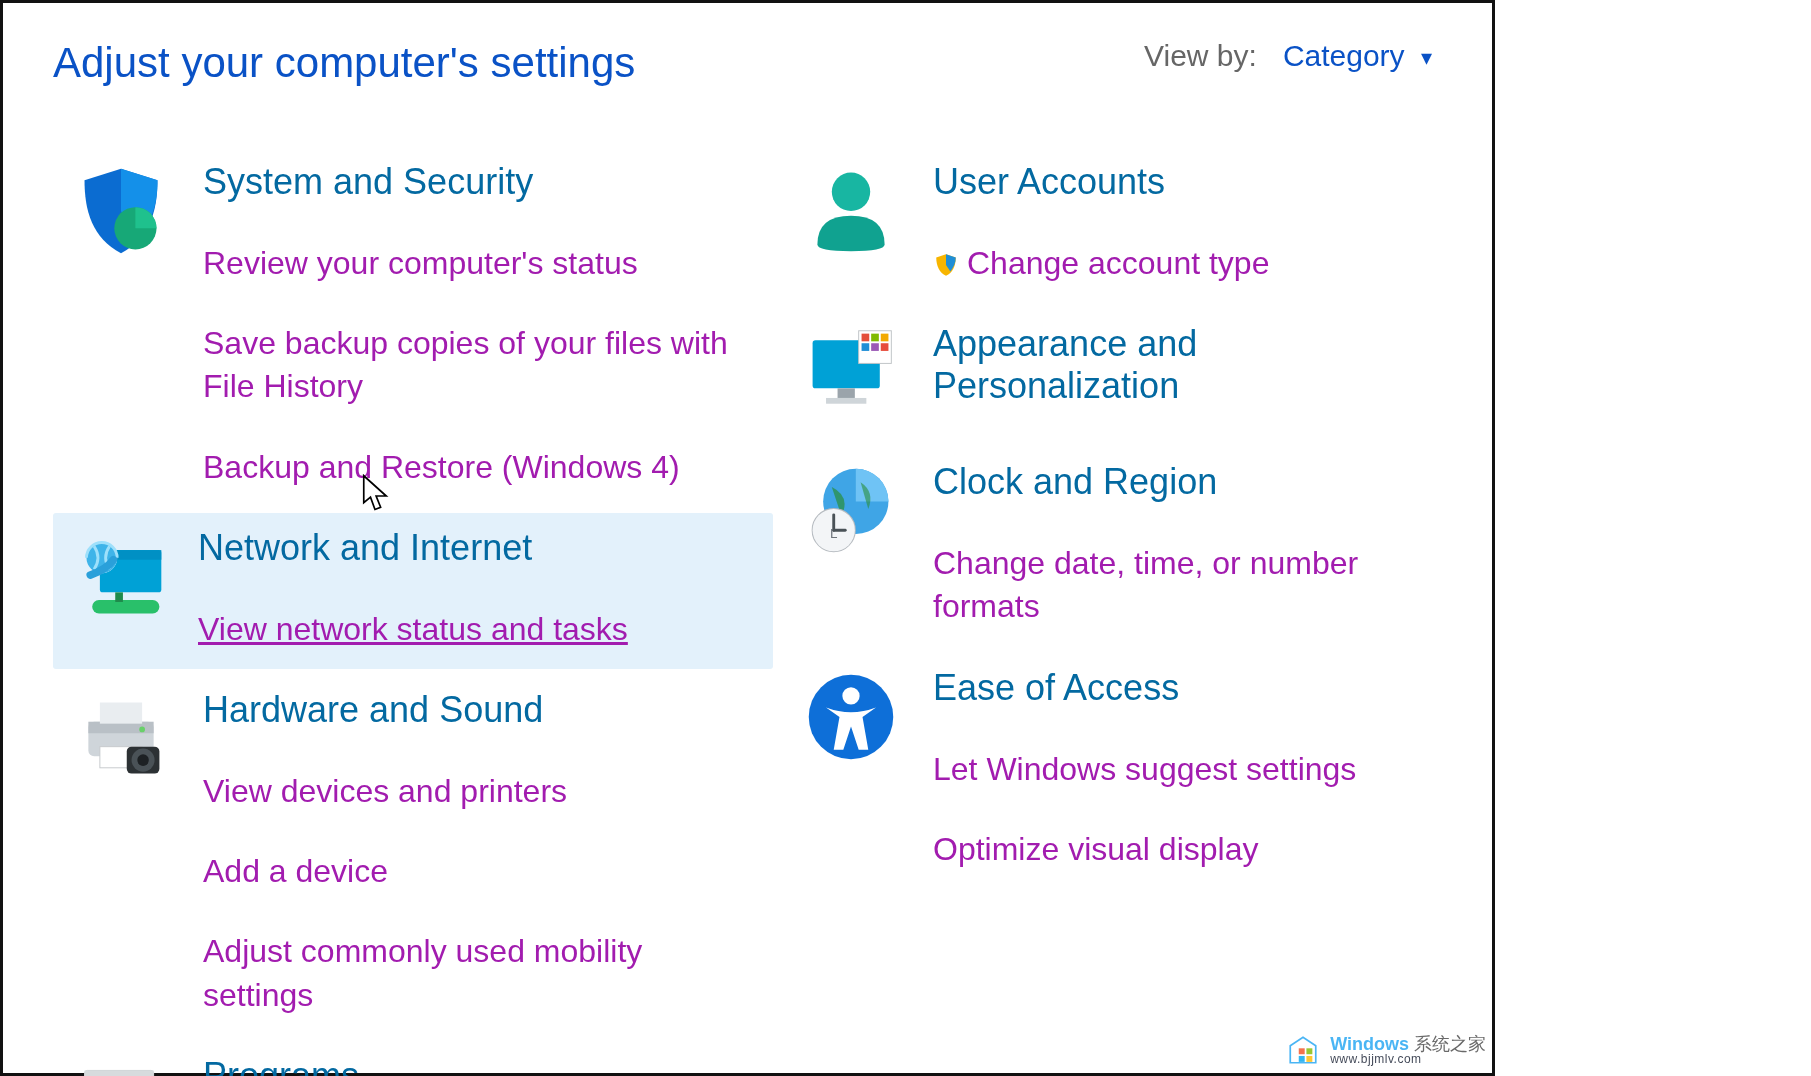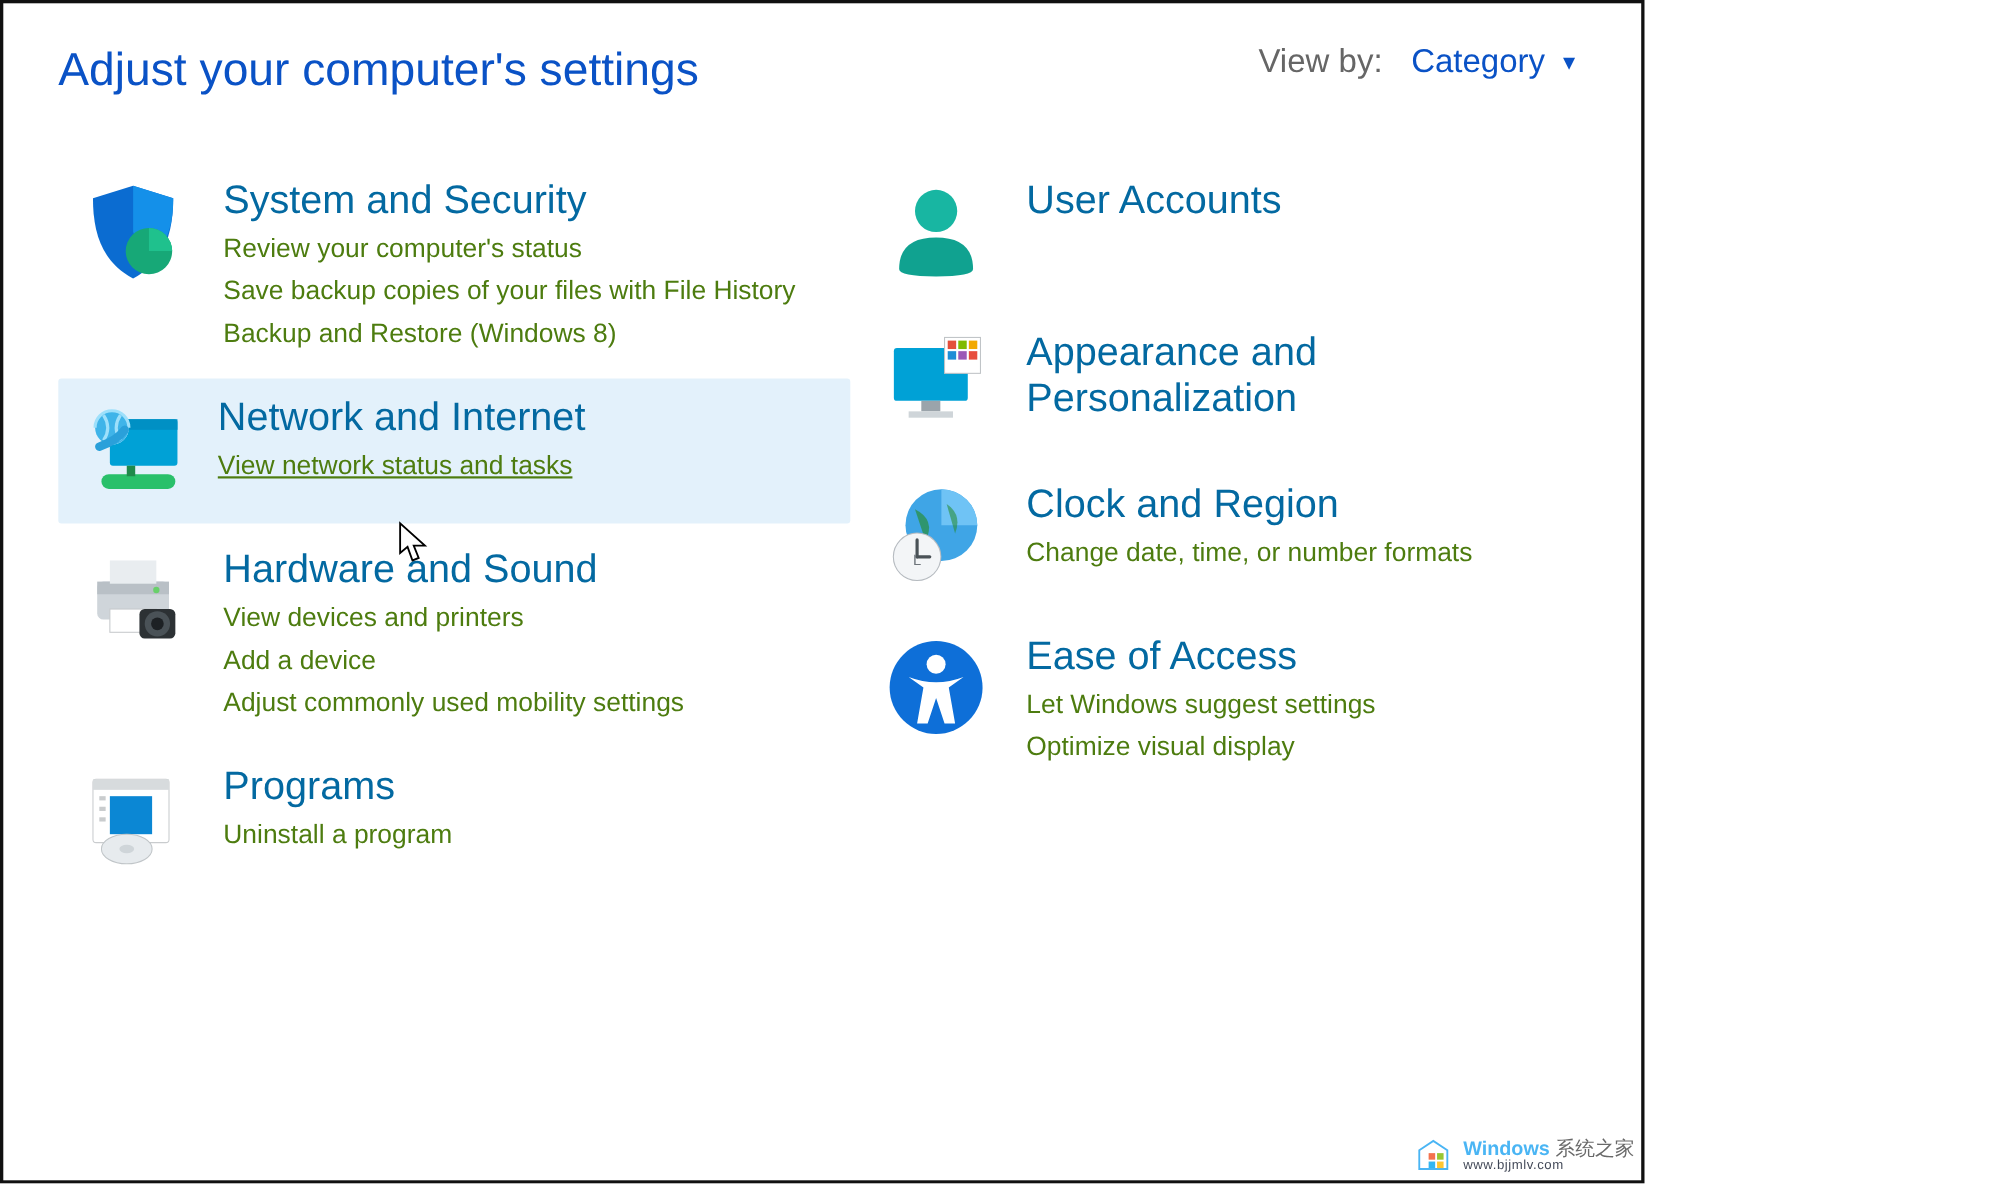--- a/index.html
+++ b/index.html
@@ -17,21 +17,21 @@
   .col.left { flex:0 0 720px; }
   .col.right { flex:1; padding-left:0; }
 
   .cat-row { display:flex; align-items:flex-start; gap:32px; padding:14px 18px 18px 18px; margin-bottom:6px; border-radius:3px; }
   .cat-row.highlight { background:#e3f1fb;gap:27px; }
   .cat-icon { flex:0 0 100px; height:100px; display:flex; align-items:center; justify-content:center; }
   .cat-icon svg { width:96px; height:96px; display:block; }
   .cat-text { flex:1; }
   .cat-title { color:#0369a1; font-size:36px; font-weight:400; margin:0 0 8px 0; cursor:pointer; }
   .cat-links { display:flex; flex-direction:column; gap:6px; }
-  .cat-link { color:#4d7c0f; font-size:24px; line-height:1.35; cursor:pointer; }
+  .cat-link { color:#a21caf; font-size:32px; line-height:1.35; cursor:pointer;margin-top:31px; }
   .cat-link.underlined { text-decoration: underline; }
   .shield-inline { display:inline-block; vertical-align:-4px; margin-right:8px; }
   .shield-inline svg { width:26px; height:26px; display:block; }
 
   .cursor-pointer-icon { position:absolute; left:354px; top:470px; pointer-events:none; }
   .cursor-pointer-icon svg { width:36px; height:46px; }
 
   .watermark { position:absolute; right:6px; bottom:6px; display:flex; align-items:center; gap:10px; opacity:0.8; }
   .watermark-logo { width:34px; height:34px; }
   .watermark-text { display:flex; flex-direction:column; line-height:1.0; }
@@ -64,21 +64,21 @@
               <path d="M50 6 L88 18 C88 42 83 63 63 80 L50 50 Z" fill="#1490e9"></path>
               <circle cx="65" cy="68" r="22" fill="#17a877"></circle>
               <path d="M65 68 L65 46 A22 22 0 0 1 87 68 Z" fill="#1fc18d"></path>
             </svg>
           </div>
           <div class="cat-text">
             <div class="cat-title">System and Security</div>
             <div class="cat-links">
               <div class="cat-link"><span>Review your computer's status</span></div>
               <div class="cat-link"><span>Save backup copies of your files with File History</span></div>
-              <div class="cat-link"><span>Backup and Restore (Windows 8)</span></div>
+              <div class="cat-link"><span>Backup and Restore (Windows 4)</span></div>
             </div>
           </div>
         </div>
         <div class="cat-row highlight">
           <div class="cat-icon">
             <svg viewBox="0 0 100 100">
         <rect x="28" y="22" width="64" height="44" rx="3" fill="#00a1d6"></rect>
         <rect x="28" y="22" width="64" height="10" fill="#0090c4"></rect>
         <rect x="20" y="74" width="70" height="14" rx="7" fill="#29c06a"></rect>
         <rect x="44" y="66" width="8" height="10" fill="#1f8a4b"></rect>
@@ -143,20 +143,26 @@
     <div class="col right" id="col-right">
         <div class="cat-row">
           <div class="cat-icon">
             <svg viewBox="0 0 100 100">
         <circle cx="50" cy="30" r="20" fill="#18b6a2"></circle>
         <path d="M15 85 Q15 55 50 55 Q85 55 85 85 Q85 92 50 92 Q15 92 15 85 Z" fill="#10a290"></path>
       </svg>
           </div>
           <div class="cat-text">
             <div class="cat-title">User Accounts</div>
+            <div class="cat-links">
+              <div class="cat-link"><span class="shield-inline"><svg viewBox="0 0 24 24">
+                    <path d="M12 2 L21 5 C21 13 18 19 12 22 C6 19 3 13 3 5 Z" fill="#f7b500"></path>
+                    <path d="M12 2 L21 5 C21 10 19 14 16 18 L12 12 Z" fill="#1f8ed6"></path>
+                  </svg></span><span>Change account type</span></div>
+            </div>
           </div>
         </div>
         <div class="cat-row">
           <div class="cat-icon">
             <svg viewBox="0 0 100 100">
         <rect x="10" y="16" width="70" height="50" rx="3" fill="#00a1d6"></rect>
         <rect x="36" y="66" width="18" height="10" fill="#9ba4ab"></rect>
         <rect x="24" y="76" width="42" height="6" fill="#cfd5d9"></rect>
         <g transform="translate(58,6)">
           <rect x="0" y="0" width="34" height="34" fill="#ffffff" stroke="#bfc3c6"></rect>

